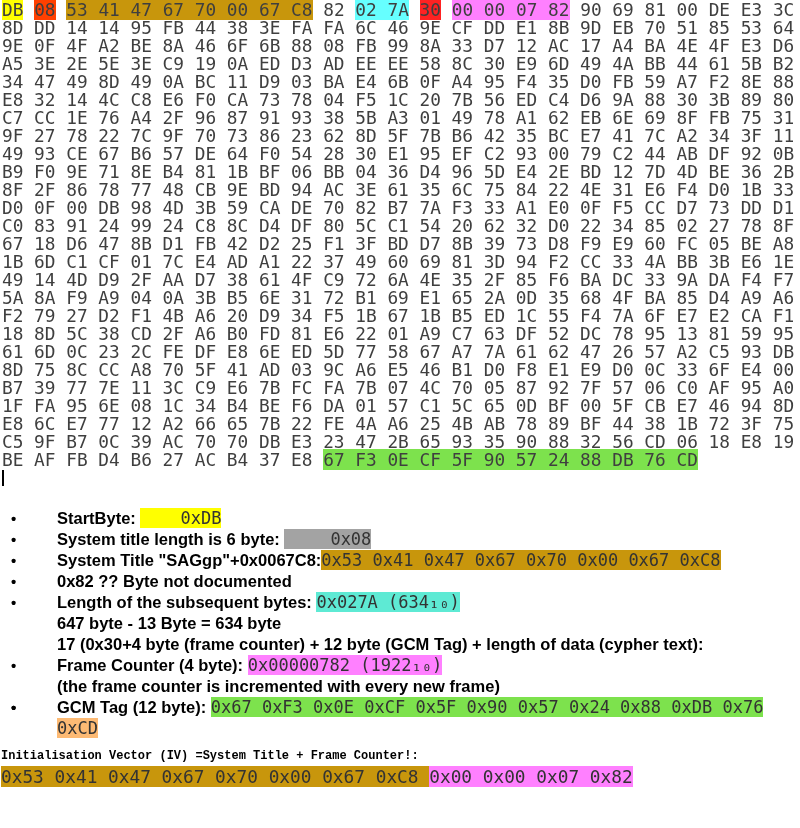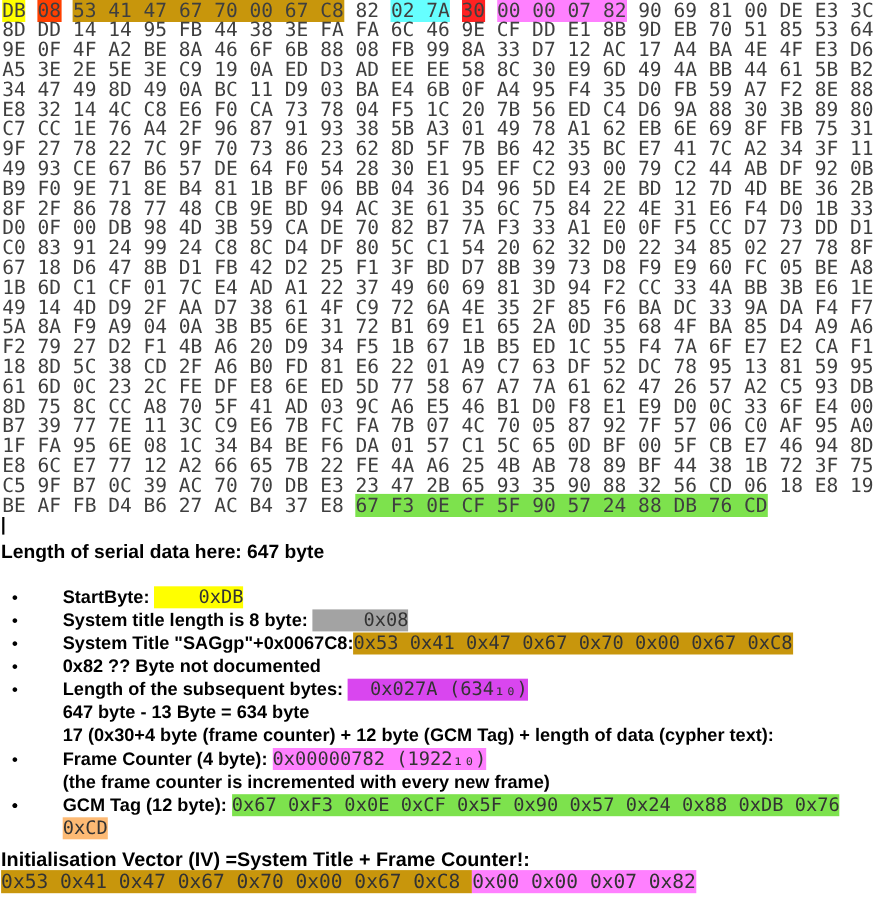--- a/index.html
+++ b/index.html
@@ -22,43 +22,42 @@
   ul.blist { list-style:none; margin:21px 0 0 0; padding:0; }
   ul.blist li {
     position:relative; padding-left:57px; line-height:21px;
     font-size:16.5px; font-weight:bold; white-space:pre-wrap;
   }
   .marker { position:absolute; left:11px; top:0; font-size:15px; }
   .mono {
     font-family:"DejaVu Sans Mono", monospace;
     font-weight:normal; font-size:17px; color:#333;
   }
-  .iv-title { font-size:18px; font-weight:bold; line-height:21px; margin:7px 0 0 1px; }
+  .iv-title { font-size:12px; font-weight:bold; line-height:21px; margin:7px 0 0 1px;font-family:Liberation Mono, monospace; }
   .iv-hex {
     font-family:"DejaVu Sans Mono", monospace;
     font-size:17.8px; line-height:19px; white-space:pre; color:#333; padding-left:1px;
   }
 </style>
 </head>
 <body>
 
 <div>
 
   <div class="hexdump" id="hexdump"><div class="hexrow"><span style="background: rgb(255, 255, 0);">DB</span><span> </span><span style="background: rgb(255, 64, 0);">08</span><span> </span><span style="background: rgb(200, 150, 12);">53 41 47 67 70 00 67 C8</span><span> 82 </span><span style="background: rgb(102, 255, 255);">02 7A</span><span> </span><span style="background: rgb(255, 34, 34);">30</span><span> </span><span style="background: rgb(255, 128, 255);">00 00 07 82</span><span> 90 69 81 00 DE E3 3C</span></div><div class="hexrow"><span>8D DD 14 14 95 FB 44 38 3E FA FA 6C 46 9E CF DD E1 8B 9D EB 70 51 85 53 64</span></div><div class="hexrow"><span>9E 0F 4F A2 BE 8A 46 6F 6B 88 08 FB 99 8A 33 D7 12 AC 17 A4 BA 4E 4F E3 D6</span></div><div class="hexrow"><span>A5 3E 2E 5E 3E C9 19 0A ED D3 AD EE EE 58 8C 30 E9 6D 49 4A BB 44 61 5B B2</span></div><div class="hexrow"><span>34 47 49 8D 49 0A BC 11 D9 03 BA E4 6B 0F A4 95 F4 35 D0 FB 59 A7 F2 8E 88</span></div><div class="hexrow"><span>E8 32 14 4C C8 E6 F0 CA 73 78 04 F5 1C 20 7B 56 ED C4 D6 9A 88 30 3B 89 80</span></div><div class="hexrow"><span>C7 CC 1E 76 A4 2F 96 87 91 93 38 5B A3 01 49 78 A1 62 EB 6E 69 8F FB 75 31</span></div><div class="hexrow"><span>9F 27 78 22 7C 9F 70 73 86 23 62 8D 5F 7B B6 42 35 BC E7 41 7C A2 34 3F 11</span></div><div class="hexrow"><span>49 93 CE 67 B6 57 DE 64 F0 54 28 30 E1 95 EF C2 93 00 79 C2 44 AB DF 92 0B</span></div><div class="hexrow"><span>B9 F0 9E 71 8E B4 81 1B BF 06 BB 04 36 D4 96 5D E4 2E BD 12 7D 4D BE 36 2B</span></div><div class="hexrow"><span>8F 2F 86 78 77 48 CB 9E BD 94 AC 3E 61 35 6C 75 84 22 4E 31 E6 F4 D0 1B 33</span></div><div class="hexrow"><span>D0 0F 00 DB 98 4D 3B 59 CA DE 70 82 B7 7A F3 33 A1 E0 0F F5 CC D7 73 DD D1</span></div><div class="hexrow"><span>C0 83 91 24 99 24 C8 8C D4 DF 80 5C C1 54 20 62 32 D0 22 34 85 02 27 78 8F</span></div><div class="hexrow"><span>67 18 D6 47 8B D1 FB 42 D2 25 F1 3F BD D7 8B 39 73 D8 F9 E9 60 FC 05 BE A8</span></div><div class="hexrow"><span>1B 6D C1 CF 01 7C E4 AD A1 22 37 49 60 69 81 3D 94 F2 CC 33 4A BB 3B E6 1E</span></div><div class="hexrow"><span>49 14 4D D9 2F AA D7 38 61 4F C9 72 6A 4E 35 2F 85 F6 BA DC 33 9A DA F4 F7</span></div><div class="hexrow"><span>5A 8A F9 A9 04 0A 3B B5 6E 31 72 B1 69 E1 65 2A 0D 35 68 4F BA 85 D4 A9 A6</span></div><div class="hexrow"><span>F2 79 27 D2 F1 4B A6 20 D9 34 F5 1B 67 1B B5 ED 1C 55 F4 7A 6F E7 E2 CA F1</span></div><div class="hexrow"><span>18 8D 5C 38 CD 2F A6 B0 FD 81 E6 22 01 A9 C7 63 DF 52 DC 78 95 13 81 59 95</span></div><div class="hexrow"><span>61 6D 0C 23 2C FE DF E8 6E ED 5D 77 58 67 A7 7A 61 62 47 26 57 A2 C5 93 DB</span></div><div class="hexrow"><span>8D 75 8C CC A8 70 5F 41 AD 03 9C A6 E5 46 B1 D0 F8 E1 E9 D0 0C 33 6F E4 00</span></div><div class="hexrow"><span>B7 39 77 7E 11 3C C9 E6 7B FC FA 7B 07 4C 70 05 87 92 7F 57 06 C0 AF 95 A0</span></div><div class="hexrow"><span>1F FA 95 6E 08 1C 34 B4 BE F6 DA 01 57 C1 5C 65 0D BF 00 5F CB E7 46 94 8D</span></div><div class="hexrow"><span>E8 6C E7 77 12 A2 66 65 7B 22 FE 4A A6 25 4B AB 78 89 BF 44 38 1B 72 3F 75</span></div><div class="hexrow"><span>C5 9F B7 0C 39 AC 70 70 DB E3 23 47 2B 65 93 35 90 88 32 56 CD 06 18 E8 19</span></div><div class="hexrow"><span>BE AF FB D4 B6 27 AC B4 37 E8 </span><span style="background: rgb(125, 226, 77);">67 F3 0E CF 5F 90 57 24 88 DB 76 CD</span></div></div>
 
   <div class="cursorline"><span class="caret"></span></div>
 
-  <div class="heading">Length of serial data here: 647 byte</div>
 
   <ul class="blist" id="bullets">
       <li><span class="marker">•</span><span>StartByte: </span><span class="mono" style="background: rgb(255, 255, 0); padding-left: 40px;">0xDB</span></li>
-      <li><span class="marker">•</span><span>System title length is 8 byte: </span><span class="mono" style="background: #a3a3a3; padding-left: 46px;">0x08</span></li>
+      <li><span class="marker">•</span><span>System title length is 6 byte: </span><span class="mono" style="background: #a3a3a3; padding-left: 46px;">0x08</span></li>
       <li><span class="marker">•</span><span>System Title "SAGgp"+0x0067C8:</span><span class="mono" style="background: rgb(200, 150, 12);">0x53 0x41 0x47 0x67 0x70 0x00 0x67 0xC8</span></li>
       <li><span class="marker">•</span><span>0x82 ?? Byte not documented</span></li>
-      <li><span class="marker">•</span><span>Length of the subsequent bytes: </span><span class="mono" style="background: #d946ef; padding-left: 20px;">0x027A (634₁₀)</span></li>
+      <li><span class="marker">•</span><span>Length of the subsequent bytes: </span><span class="mono" style="background: #5eead4;">0x027A (634₁₀)</span></li>
       <li><span>647 byte - 13 Byte = 634 byte</span></li>
       <li><span>17 (0x30+4 byte (frame counter) + 12 byte (GCM Tag) + length of data (cypher text):</span></li>
       <li><span class="marker">•</span><span>Frame Counter (4 byte): </span><span class="mono" style="background: rgb(255, 128, 255);">0x00000782 (1922₁₀)</span></li>
       <li><span>(the frame counter is incremented with every new frame)</span></li>
       <li><span class="marker">•</span></li>
       <li><span class="marker">•</span><span>GCM Tag (12 byte): </span><span class="mono" style="background: rgb(125, 226, 77);">0x67 0xF3 0x0E 0xCF 0x5F 0x90 0x57 0x24 0x88 0xDB 0x76</span><br><span class="mono" style="background: #fdba74;">0xCD</span></li>
     </ul>
 
   <div class="iv-title">Initialisation Vector (IV) =System Title + Frame Counter!:</div>
   <div class="iv-hex" id="ivhex"><span style="background: rgb(200, 150, 12);">0x53 0x41 0x47 0x67 0x70 0x00 0x67 0xC8 </span><span style="background: rgb(255, 128, 255);">0x00 0x00 0x07 0x82</span></div>

